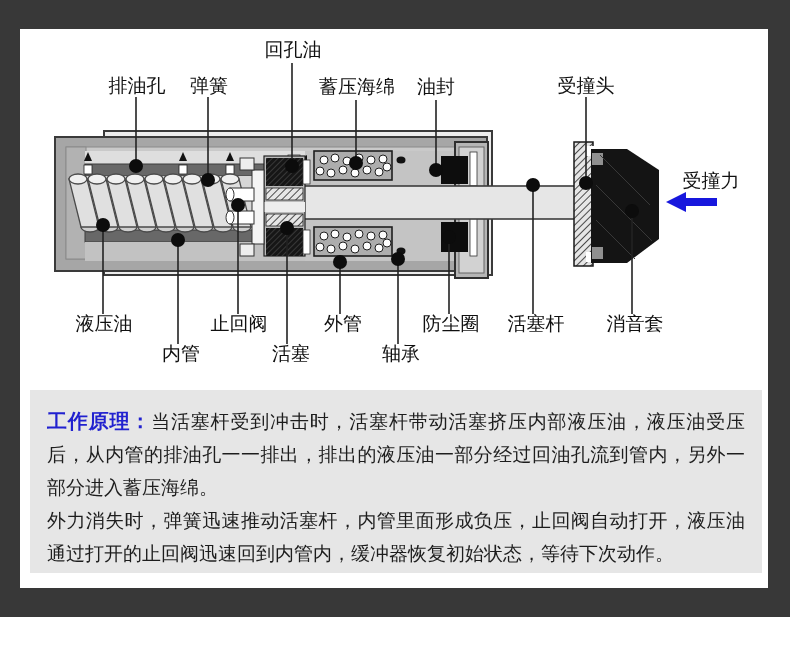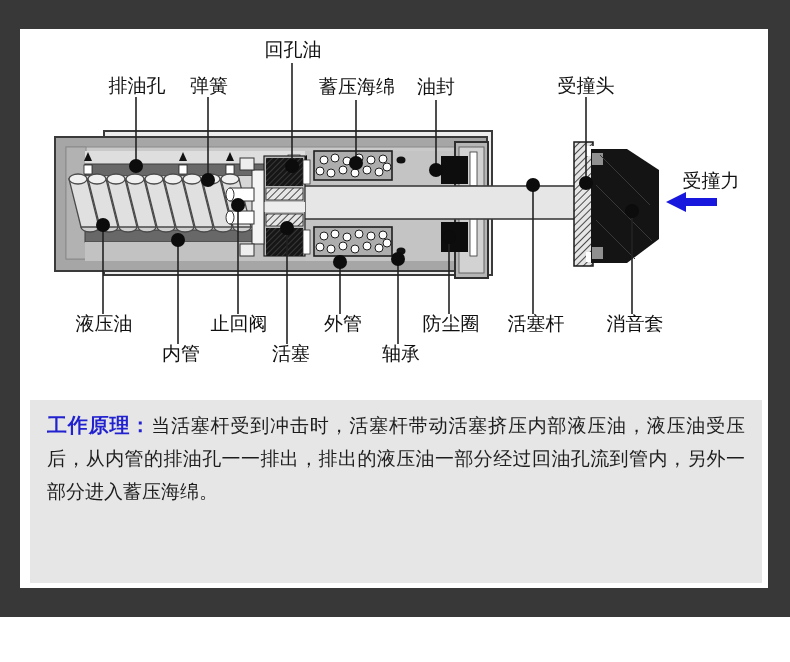--- a/index.html
+++ b/index.html
@@ -8,22 +8,22 @@
     font-family:"Liberation Sans","DejaVu Sans",sans-serif;
   }
   .frame{position:absolute;left:0;top:0;width:790px;height:617px;background:#383838;}
   .content{position:absolute;left:20px;top:29px;width:748px;height:559px;background:#ffffff;}
   svg.diagram{position:absolute;left:0;top:0;}
   svg text{
     font-family:"Liberation Sans","DejaVu Sans",sans-serif;
     font-size:19px;fill:#101010;text-anchor:middle;
   }
   .principle-box{
-    position:absolute;left:30px;top:400px;width:732px;height:183px;
-    box-sizing:border-box;background:#e6e6e6;padding:9px 17px;
+    position:absolute;left:30px;top:390px;width:732px;height:183px;
+    box-sizing:border-box;background:#e6e6e6;padding:15px 17px;
     font-size:19px;line-height:33px;color:#1d1d1d;text-align:justify;
   }
   .principle-box p{margin:0;}
   .principle-title{color:#2121cf;font-weight:bold;font-size:20px;}
 </style>
 </head>
 <body>
 
 <div class="frame">
   <div class="content"></div>
@@ -255,13 +255,14 @@
   <text x="451" y="330">防尘圈</text>
   <text x="536" y="330">活塞杆</text>
   <text x="635" y="330">消音套</text>
   <text x="181" y="360">内管</text>
   <text x="291" y="360">活塞</text>
   <text x="401" y="360">轴承</text>
 </svg>
 
 <div class="principle-box">
   <p><span class="principle-title">工作原理：</span><span>当活塞杆受到冲击时，活塞杆带动活塞挤压内部液压油，液压油受压后，从内管的排油孔一一排出，排出的液压油一部分经过回油孔流到管内，另外一部分进入蓄压海绵。</span></p>
+  <p>外力消失时，弹簧迅速推动活塞杆，内管里面形成负压，止回阀自动打开，液压油通过打开的止回阀迅速回到内管内，缓冲器恢复初始状态，等待下次动作。</p>
 </div>
 
 </body></html>

